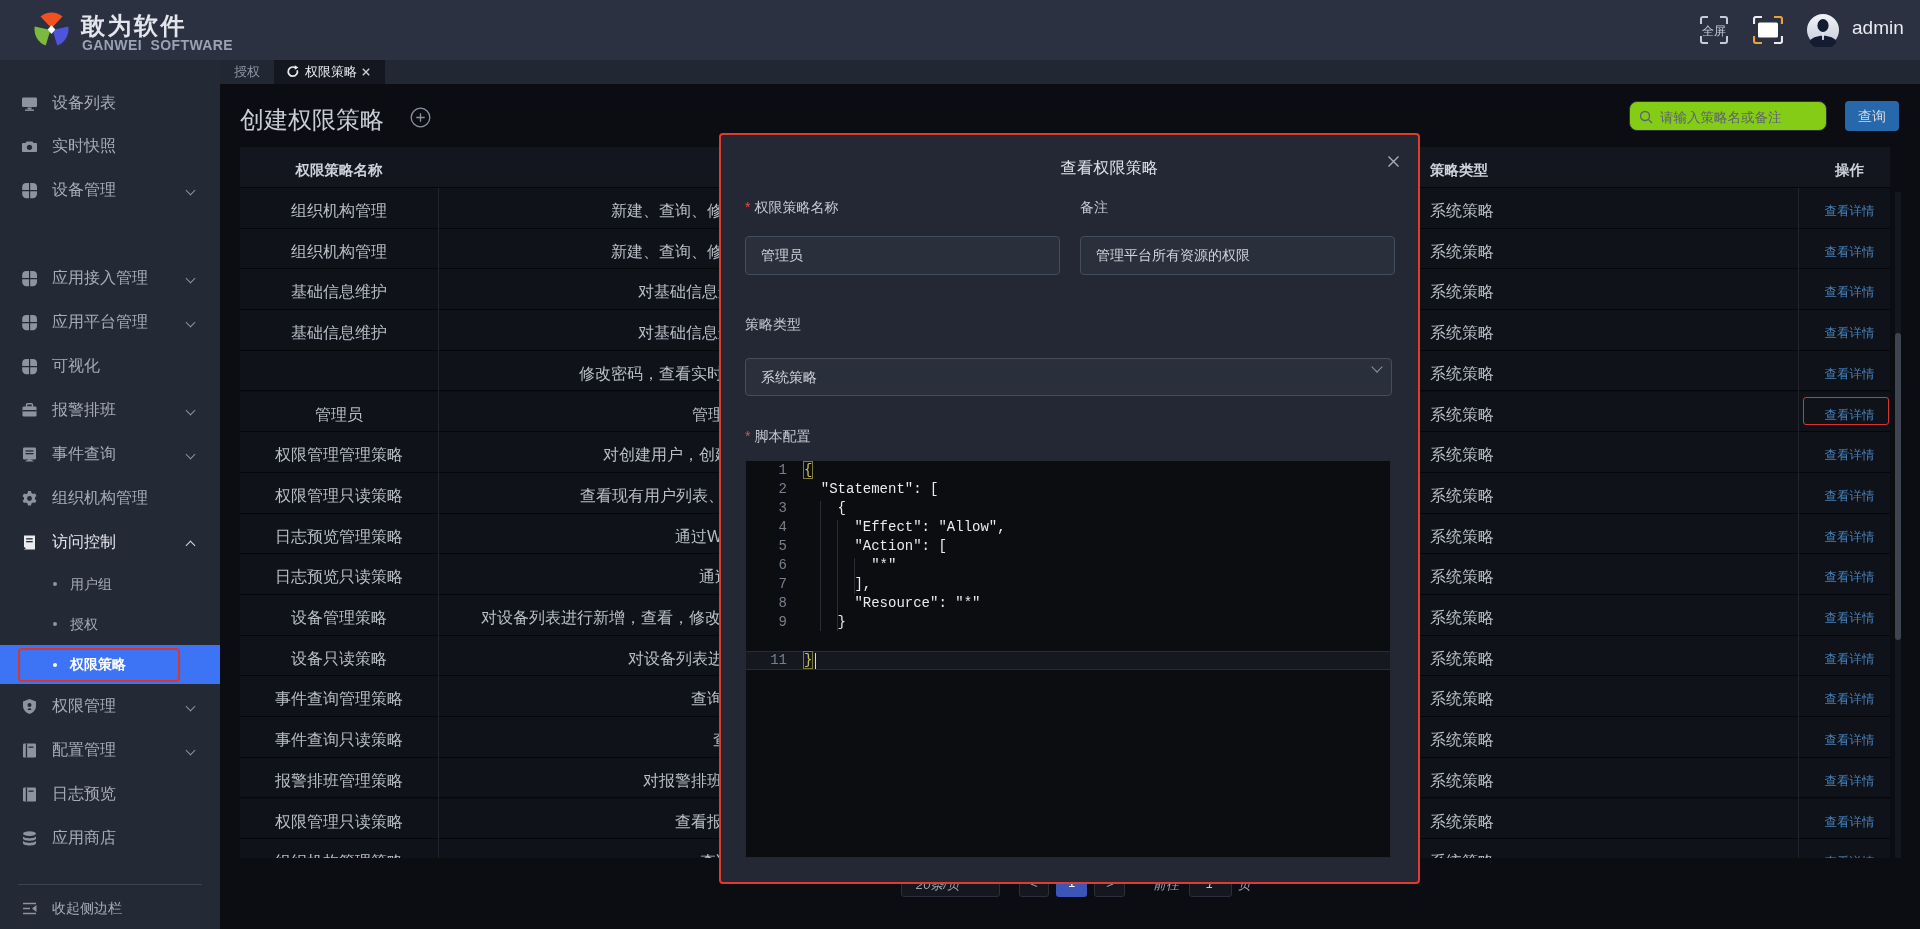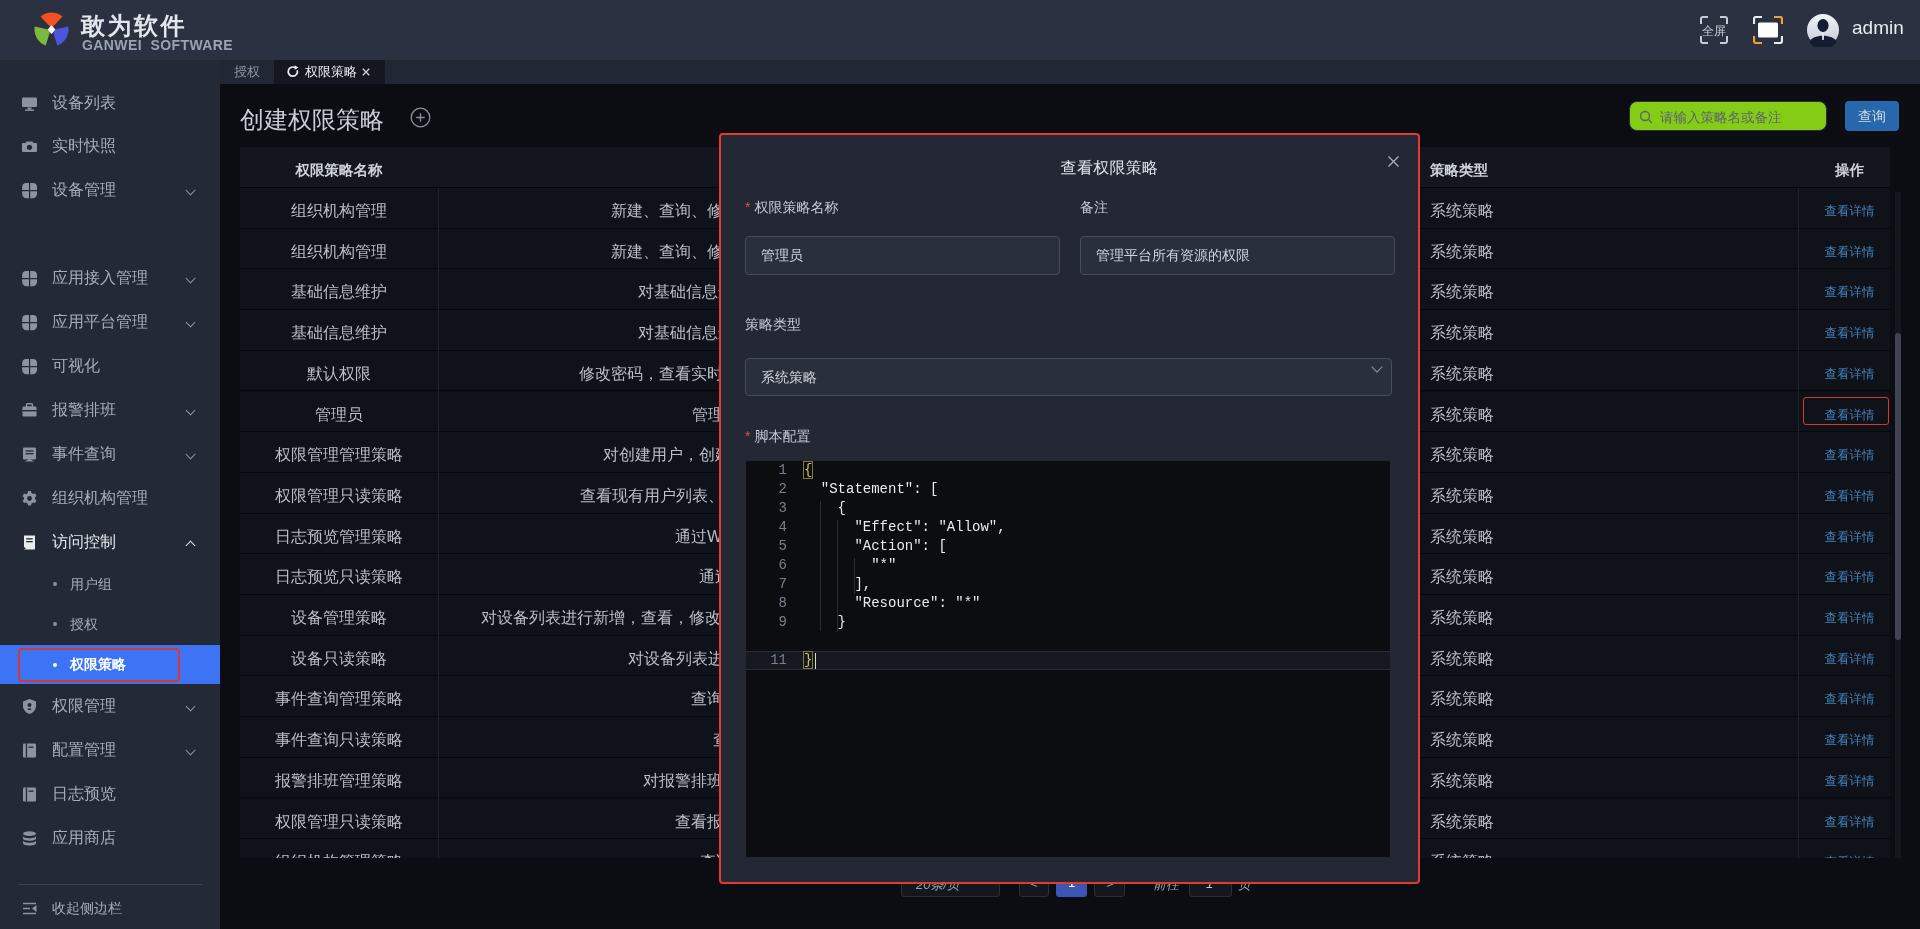--- a/index.html
+++ b/index.html
@@ -101,21 +101,20 @@
 <div class="td tdc" style="top:122.4px;left:0px;width:198px;height:40.7px">基础信息维护</div>
 <div class="td" style="top:122.4px;left:398px;width:900px;height:40.7px">对基础信息进行查看、维护管理操作</div>
 <div class="td" style="top:122.4px;left:1190px;width:300px;height:40.7px">系统策略</div>
 <div class="td tdc link" style="top:122.4px;left:1564px;width:91px;height:40.7px">查看详情</div>
 <div class="tr" style="top:163.1px;height:40.7px"></div>
 <div class="td tdc" style="top:163.1px;left:0px;width:198px;height:40.7px">基础信息维护</div>
 <div class="td" style="top:163.1px;left:398px;width:900px;height:40.7px">对基础信息进行查看、维护管理操作</div>
 <div class="td" style="top:163.1px;left:1190px;width:300px;height:40.7px">系统策略</div>
 <div class="td tdc link" style="top:163.1px;left:1564px;width:91px;height:40.7px">查看详情</div>
 <div class="tr" style="top:203.8px;height:40.7px"></div>
-<div class="td tdc" style="top:203.8px;left:0px;width:198px;height:40.7px">默认权限</div>
 <div class="td" style="top:203.8px;left:339px;width:900px;height:40.7px">修改密码，查看实时预览，云台控制操作</div>
 <div class="td" style="top:203.8px;left:1190px;width:300px;height:40.7px">系统策略</div>
 <div class="td tdc link" style="top:203.8px;left:1564px;width:91px;height:40.7px">查看详情</div>
 <div class="tr" style="top:244.5px;height:40.7px"></div>
 <div class="td tdc" style="top:244.5px;left:0px;width:198px;height:40.7px">管理员</div>
 <div class="td" style="top:244.5px;left:452px;width:900px;height:40.7px">管理平台所有资源的权限</div>
 <div class="td" style="top:244.5px;left:1190px;width:300px;height:40.7px">系统策略</div>
 <div class="td tdc link" style="top:244.5px;left:1564px;width:91px;height:40.7px">查看详情</div>
 <div class="tr" style="top:285.2px;height:40.7px"></div>
 <div class="td tdc" style="top:285.2px;left:0px;width:198px;height:40.7px">权限管理管理策略</div>

